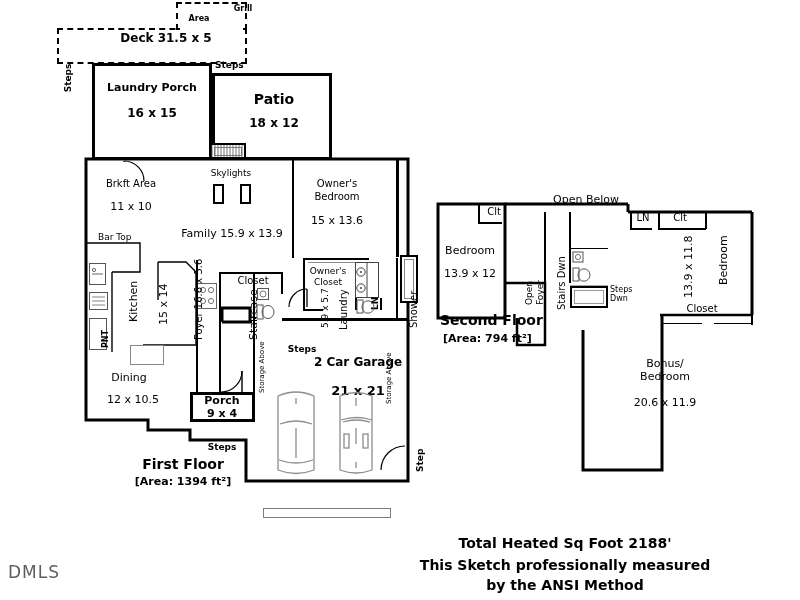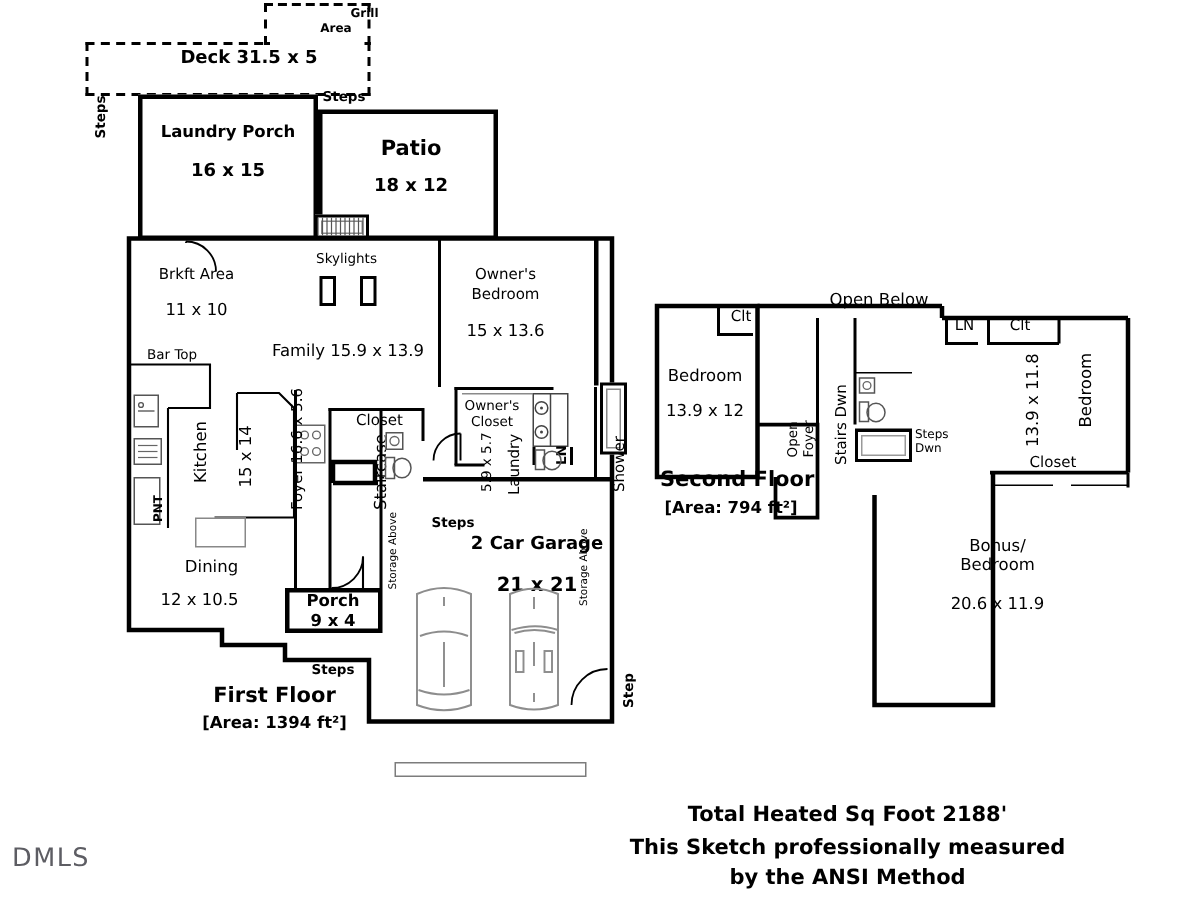--- a/index.html
+++ b/index.html
@@ -24,21 +24,21 @@
 <body>
 
 <div id="stage">
 
   <div class="dash" style="left:57px;top:28px;width:190px;height:36px;"></div>
   <div class="dash" style="left:176px;top:2px;width:71px;height:28px;"></div>
 
   <div style="position:absolute;left:180px;top:26px;width:63px;height:6px;background:#fff;"></div>
 
   <div class="lbl c b" style="left:211px;top:5px;font-size:8px;margin-left:32px;">Grill</div>
-  <div class="lbl c b" style="left:224px;top:15px;font-size:8px;">Area</div>
+  <div class="lbl c b" style="left:199px;top:15px;font-size:8px;">Area</div>
   <div class="lbl c b" style="left:166px;top:32px;font-size:12px;">Deck 31.5 x 5</div>
 
   <svg class="ov">
     <path d="M150,64 Q156,72 158,78" fill="none" stroke="#000" stroke-width="1.2"></path>
   </svg>
 
   <div class="lbl b vert" style="left:63px;top:78px;font-size:9px;transform:rotate(-90deg) translateX(-50%);transform-origin:left top;">Steps</div>
 
   <div class="room" style="left:92px;top:63px;width:120px;height:97px;"></div>
   <div class="lbl c b" style="left:152px;top:82px;font-size:11px;">Laundry Porch</div>
@@ -130,21 +130,21 @@
     <circle cx="211" cy="290" r="2.6" fill="none" stroke="#666" stroke-width="0.9"></circle>
     <circle cx="203" cy="301" r="2.6" fill="none" stroke="#666" stroke-width="0.9"></circle>
     <circle cx="211" cy="301" r="2.6" fill="none" stroke="#666" stroke-width="0.9"></circle>
   </svg>
 
   <div class="lbl vert" style="left:128px;top:322px;font-size:11px;transform:rotate(-90deg);transform-origin:left top;">Kitchen</div>
   <div class="lbl vert" style="left:158px;top:325px;font-size:11px;transform:rotate(-90deg);transform-origin:left top;">15 x 14</div>
 
   <div class="fix" style="left:130px;top:345px;width:34px;height:20px;border-color:#888;"></div>
 
-  <div class="lbl c" style="left:141px;top:372px;font-size:11px;">Dining</div>
+  <div class="lbl c" style="left:129px;top:372px;font-size:11px;">Dining</div>
   <div class="lbl c" style="left:133px;top:394px;font-size:11px;">12 x 10.5</div>
 
   <div class="wall" style="left:196px;top:260px;width:1.6px;height:132px;"></div>
   <div class="wall" style="left:219px;top:272px;width:1.6px;height:120px;"></div>
   <div class="wall" style="left:219px;top:272px;width:36px;height:1.6px;"></div>
   <div class="wall" style="left:253px;top:272px;width:1.6px;height:120px;"></div>
 
   <div class="lbl vert" style="left:193px;top:340px;font-size:10px;transform:rotate(-90deg);transform-origin:left top;">Foyer 16.6 x 5.6</div>
   <div class="lbl vert" style="left:248px;top:340px;font-size:11px;transform:rotate(-90deg);transform-origin:left top;">Staircase</div>
 

